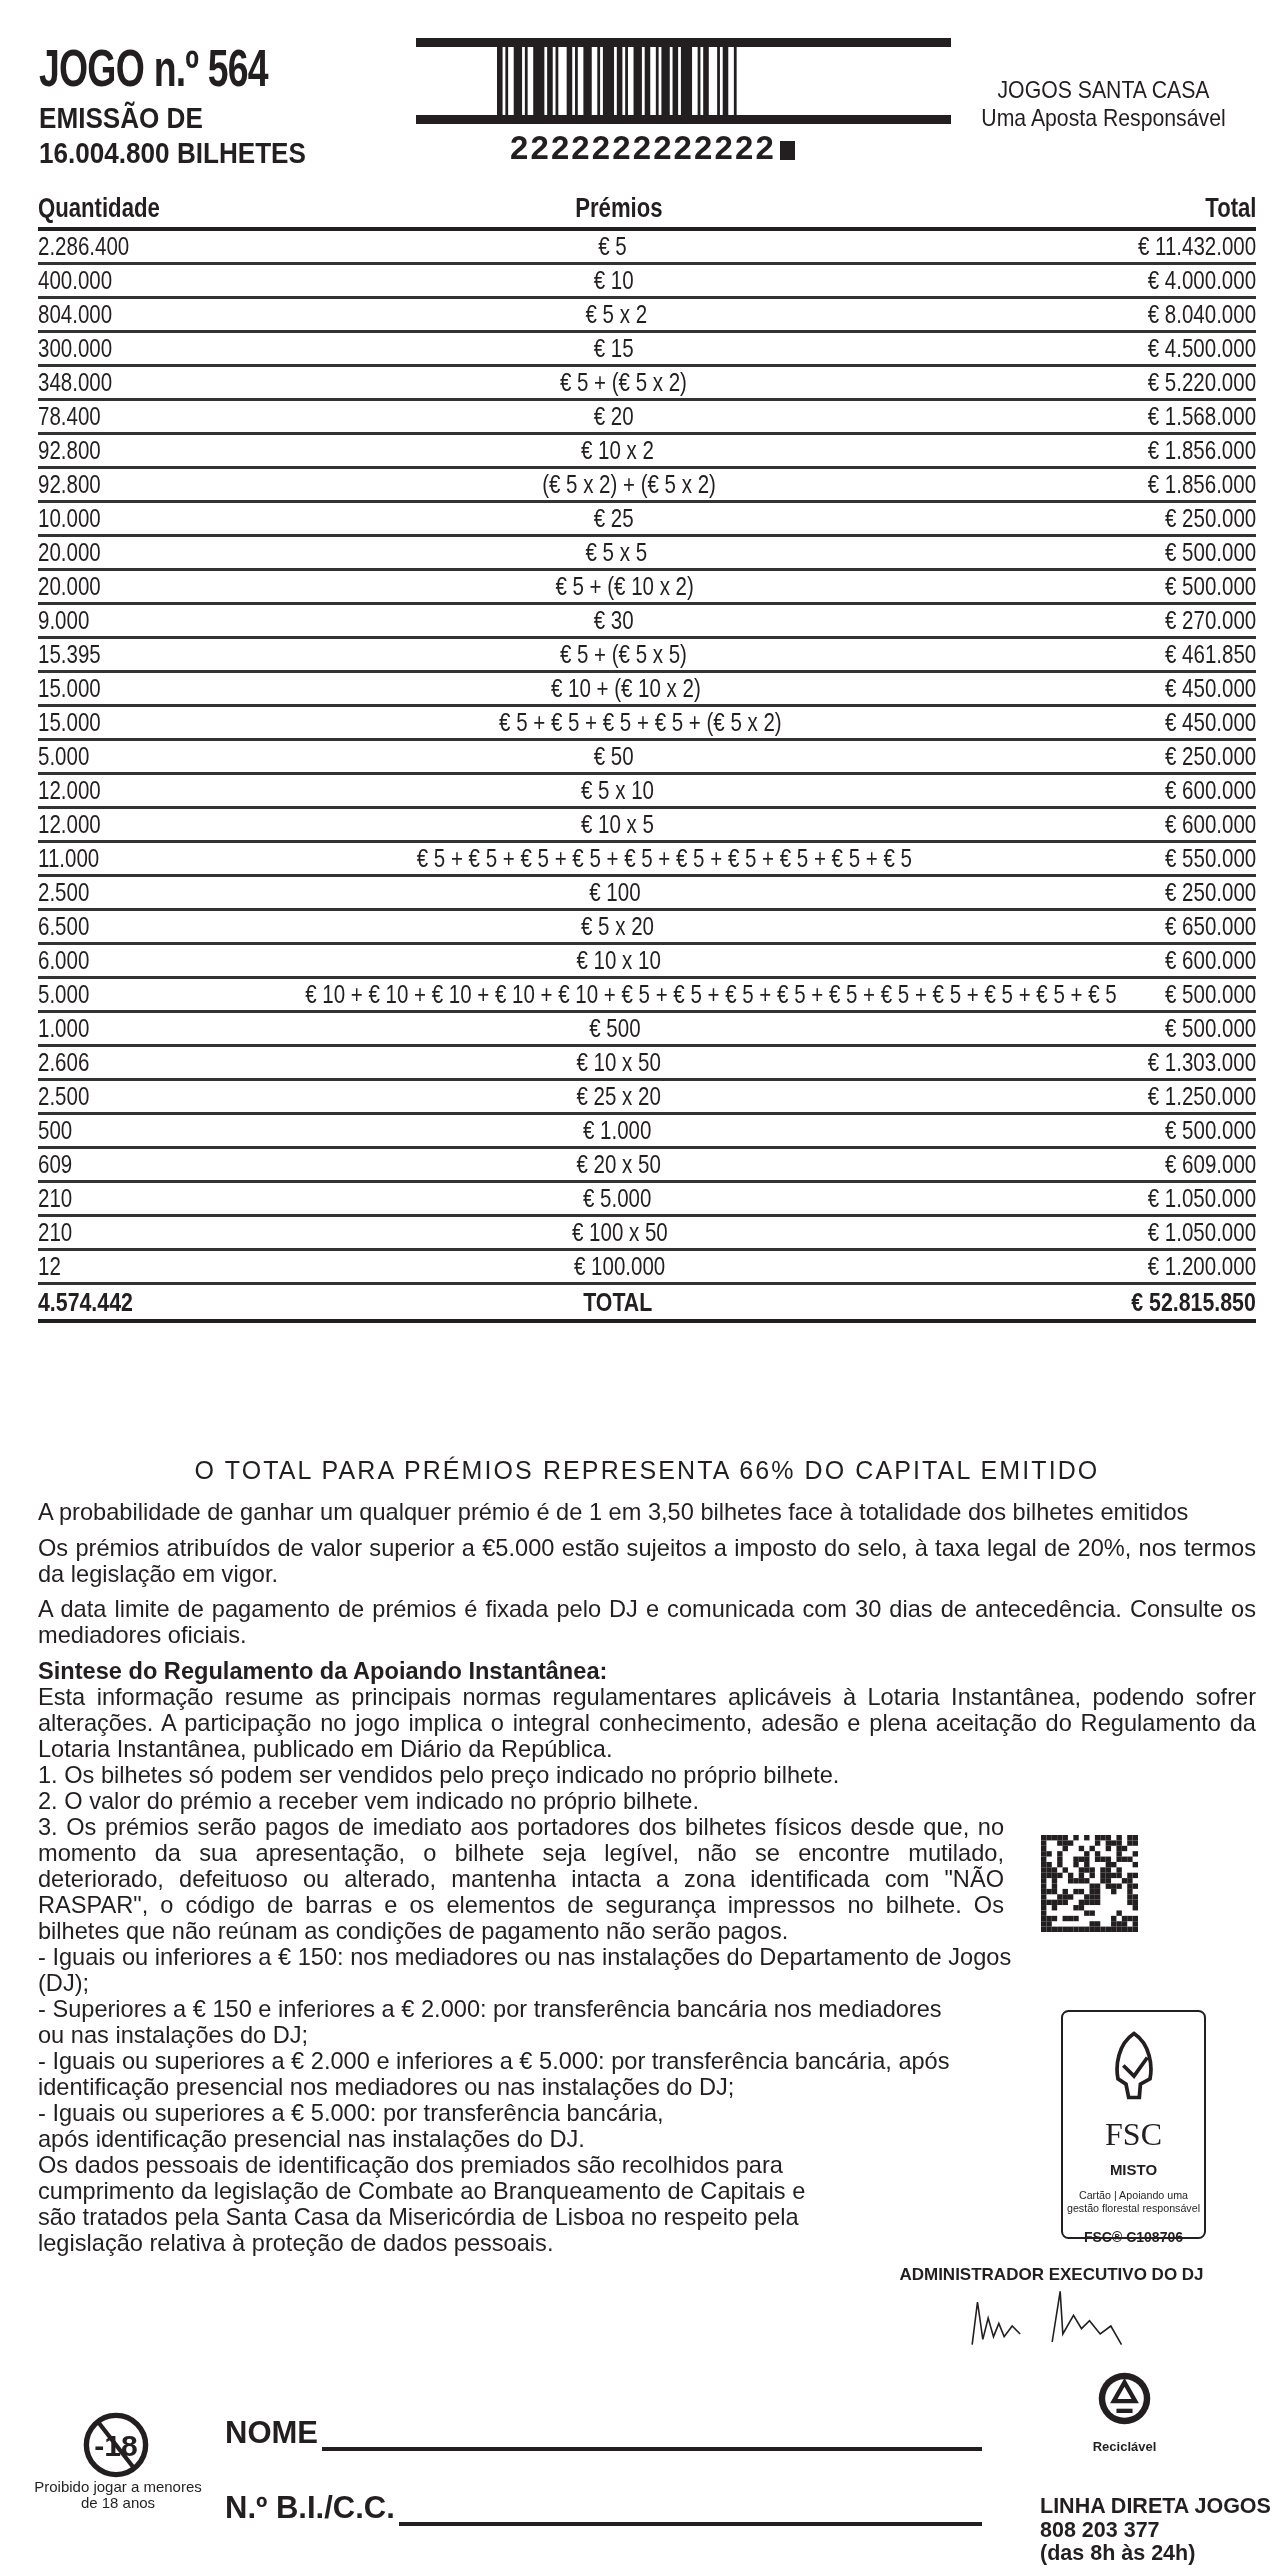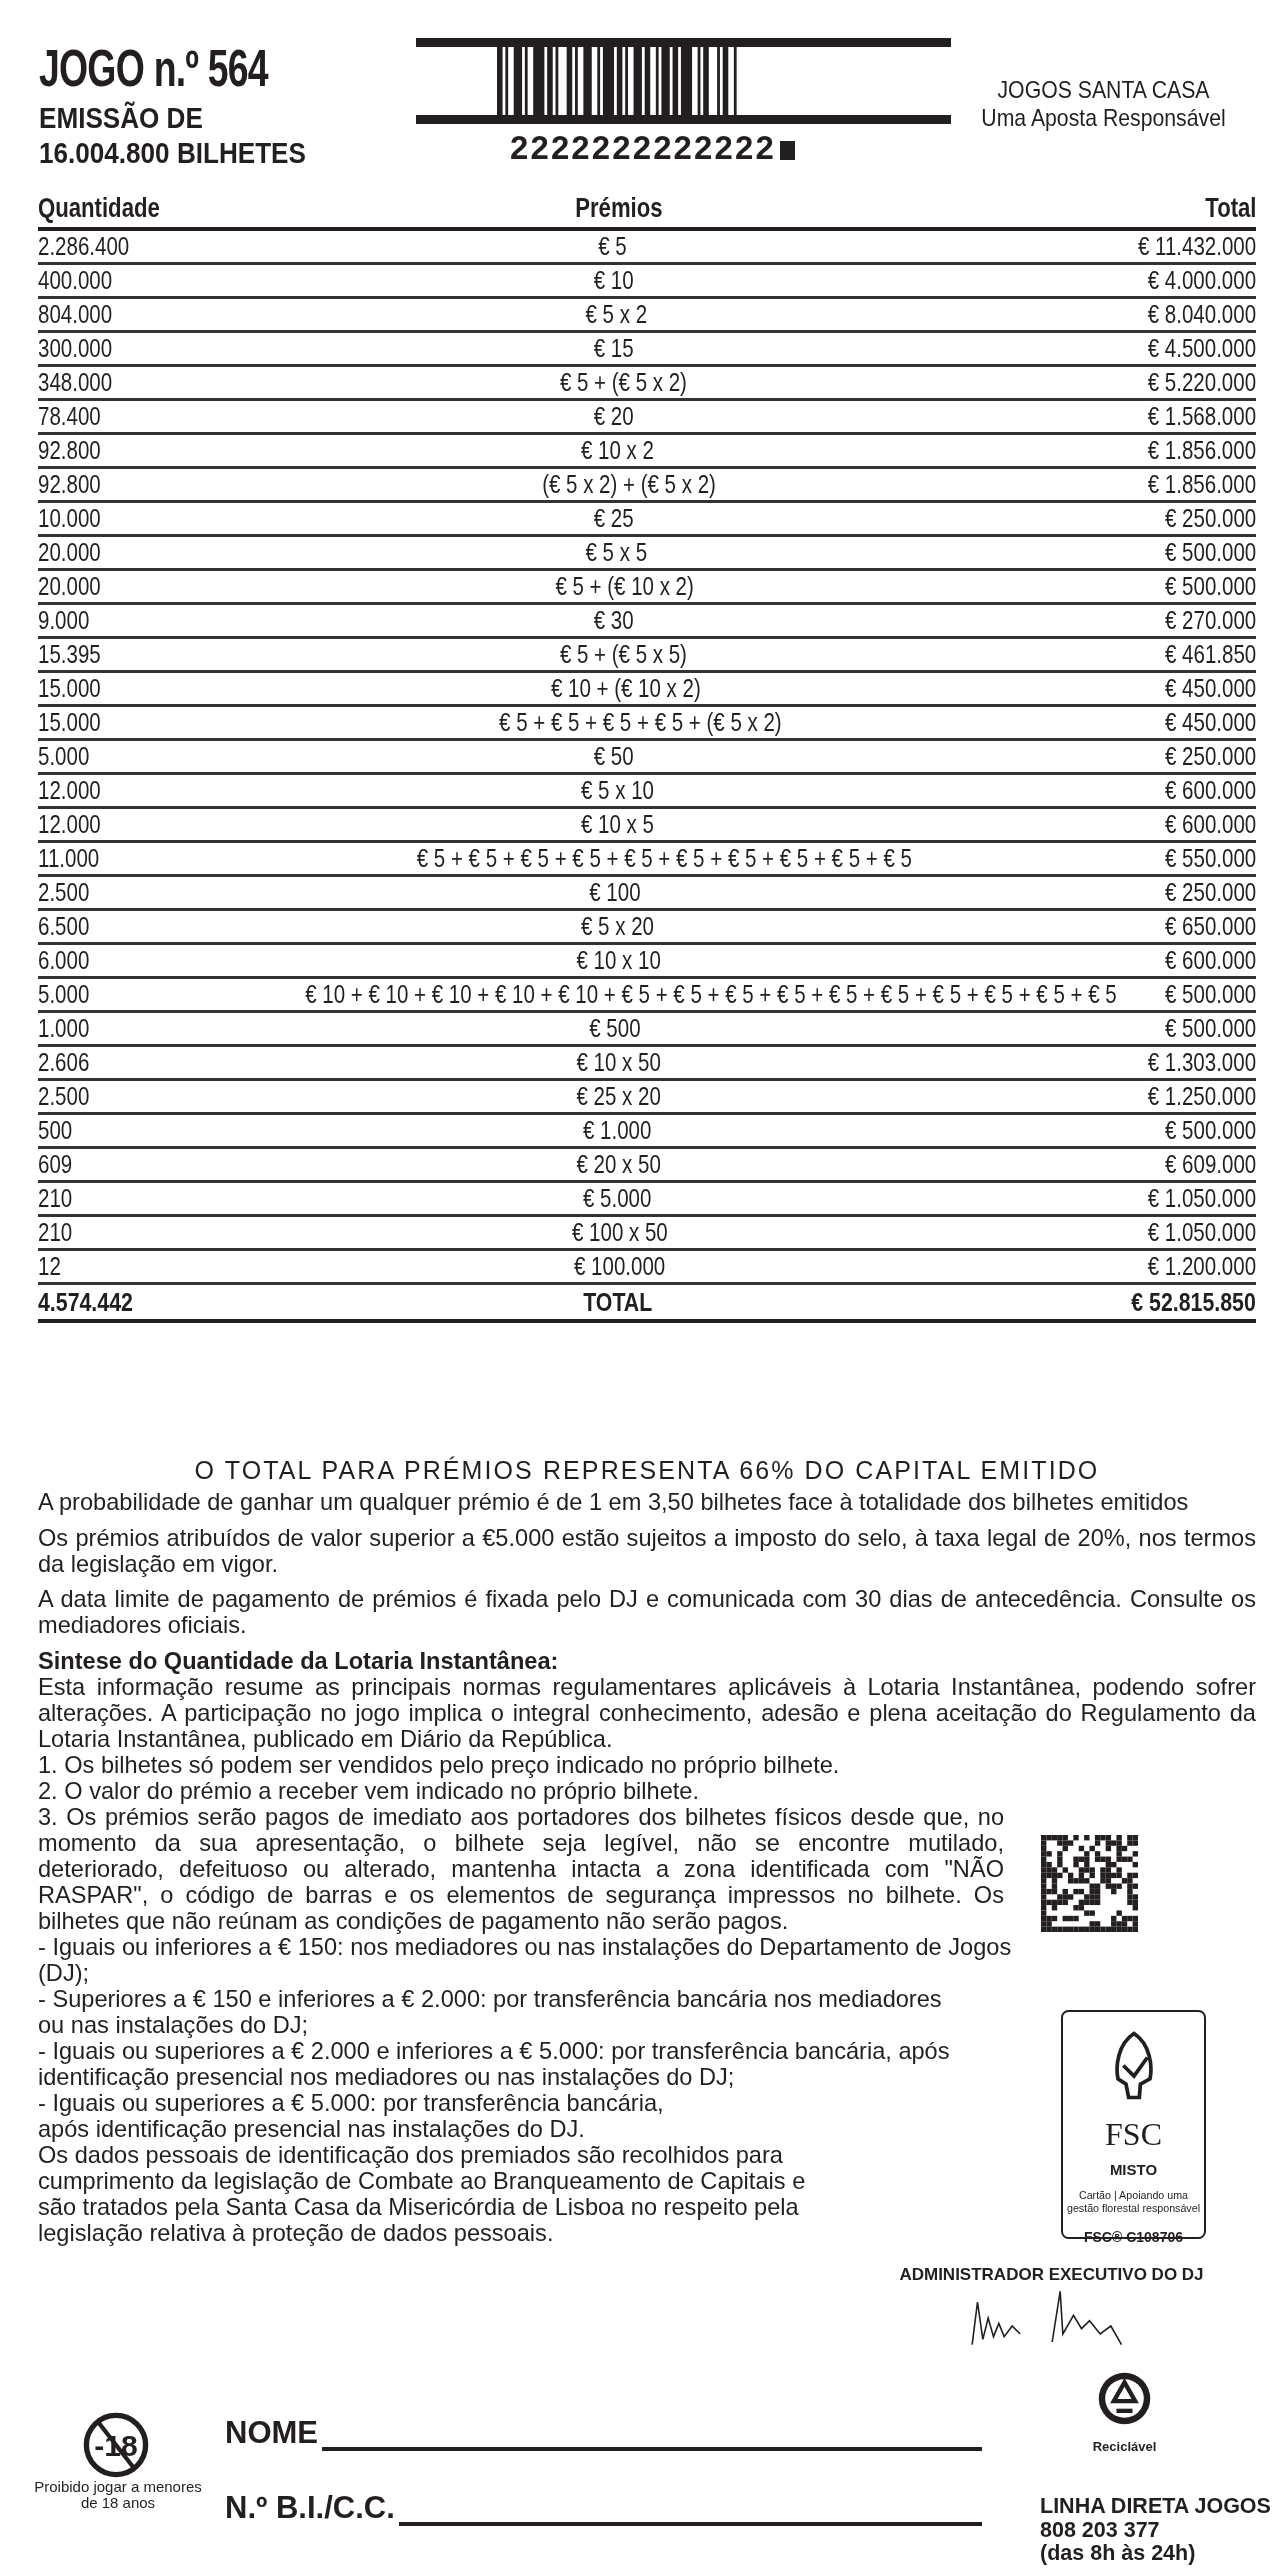--- a/index.html
+++ b/index.html
@@ -18,21 +18,21 @@
   .thead { display:flex; font-weight:bold; font-size:27px; height:42px; align-items:flex-end; border-bottom:4.3px solid #231f20; padding-bottom:3px; }
   .row { display:flex; font-size:25px; height:34px; align-items:center; border-bottom:3.8px solid #333; box-sizing:border-box; }
   .c-q { width:140px; white-space:nowrap; }
   .c-p { flex:1; text-align:center; padding-right:10.7px; white-space:nowrap; }
   .c-t { width:204px; text-align:right; white-space:nowrap; }
   .row .txt, .thead .txt { display:inline-block; transform:scaleX(0.82); }
   .c-q .txt { transform-origin:left center; }
   .c-p .txt, .c-t .txt { transform-origin:right center; }
   .row.total { font-weight:bold; font-size:26px; border-bottom:4.3px solid #231f20; height:38px; }
   #notes { left:38px; top:1457px; width:1218px; font-size:23.6px; line-height:26px; }
-  #headline { text-align:center; font-size:25px; letter-spacing:2.1px; margin-bottom:6px; }
+  #headline { text-align:center; font-size:25px; letter-spacing:2.1px; margin-bottom:16px; }
   .para { margin:0 0 9.7px 0; text-align:justify; }
   .tight { margin:0; }
   .bold { font-weight:bold; }
   #rules-left { width:998px; }
   #datamatrix { left:1041px; top:1835px; width:97px; height:97px; }
   #fsc { left:1061px; top:2010px; width:141px; height:225px; border:2.1px solid #231f20; border-radius:7.5px; text-align:center; }
   #fsc .tree { font-size:75px; line-height:75px; margin-top:16px; }
   #fsc .fsc-word { font-family:"Liberation Serif", serif; font-size:32px; line-height:32px; margin-top:3.2px; }
   #fsc .misto { font-weight:bold; font-size:15px; margin-top:10.7px; }
   #fsc .small { font-size:10.7px; line-height:13px; margin-top:10.7px; }
@@ -260,21 +260,21 @@
     <div class="c-p"><span class="txt">TOTAL</span></div>
     <div class="c-t"><span class="txt">€ 52.815.850</span></div>
   </div>
 </div>
 
 <div class="abs" id="notes">
   <div id="headline">O TOTAL PARA PRÉMIOS REPRESENTA 66% DO CAPITAL EMITIDO</div>
   <p class="para">A probabilidade de ganhar um qualquer prémio é de 1 em 3,50 bilhetes face à totalidade dos bilhetes emitidos</p>
   <p class="para">Os prémios atribuídos de valor superior a €5.000 estão sujeitos a imposto do selo, à taxa legal de 20%, nos termos da legislação em vigor.</p>
   <p class="para">A data limite de pagamento de prémios é fixada pelo DJ e comunicada com 30 dias de antecedência. Consulte os mediadores oficiais.</p>
-  <p class="tight bold">Sintese do Quantidade da Lotaria Instantânea:</p>
+  <p class="tight bold">Sintese do Regulamento da Apoiando Instantânea:</p>
   <p class="tight" style="text-align:justify">Esta informação resume as principais normas regulamentares aplicáveis à Lotaria Instantânea, podendo sofrer alterações. A participação no jogo implica o  integral conhecimento, adesão e plena aceitação do Regulamento da Lotaria Instantânea, publicado em Diário da República.</p>
   <p class="tight">1. Os bilhetes só podem ser vendidos pelo preço indicado no próprio bilhete.</p>
   <p class="tight">2. O valor do prémio a receber vem indicado no próprio bilhete.</p>
   <div id="rules-left">
     <p class="tight" style="text-align:justify;width:966px">3. Os prémios serão pagos de imediato aos portadores dos bilhetes físicos desde que, no momento da sua apresentação, o bilhete seja legível, não se encontre mutilado, deteriorado, defeituoso ou alterado, mantenha intacta a zona identificada com "NÃO RASPAR", o código de barras e os elementos de segurança impressos no bilhete. Os bilhetes que não reúnam as condições de pagamento não serão pagos.</p>
     <p class="tight">- Iguais ou inferiores a € 150: nos mediadores ou nas instalações do Departamento de Jogos (DJ);</p>
     <p class="tight" style="width:923px">- Superiores a € 150 e inferiores a € 2.000: por transferência bancária nos mediadores ou nas instalações do DJ;</p>
     <p class="tight">- Iguais ou superiores a € 2.000 e inferiores a € 5.000: por transferência bancária, após identificação presencial nos mediadores ou nas instalações do DJ;</p>
     <p class="tight">- Iguais ou superiores a € 5.000: por transferência bancária,</p>
     <p class="tight">após identificação presencial nas instalações do DJ.</p>

